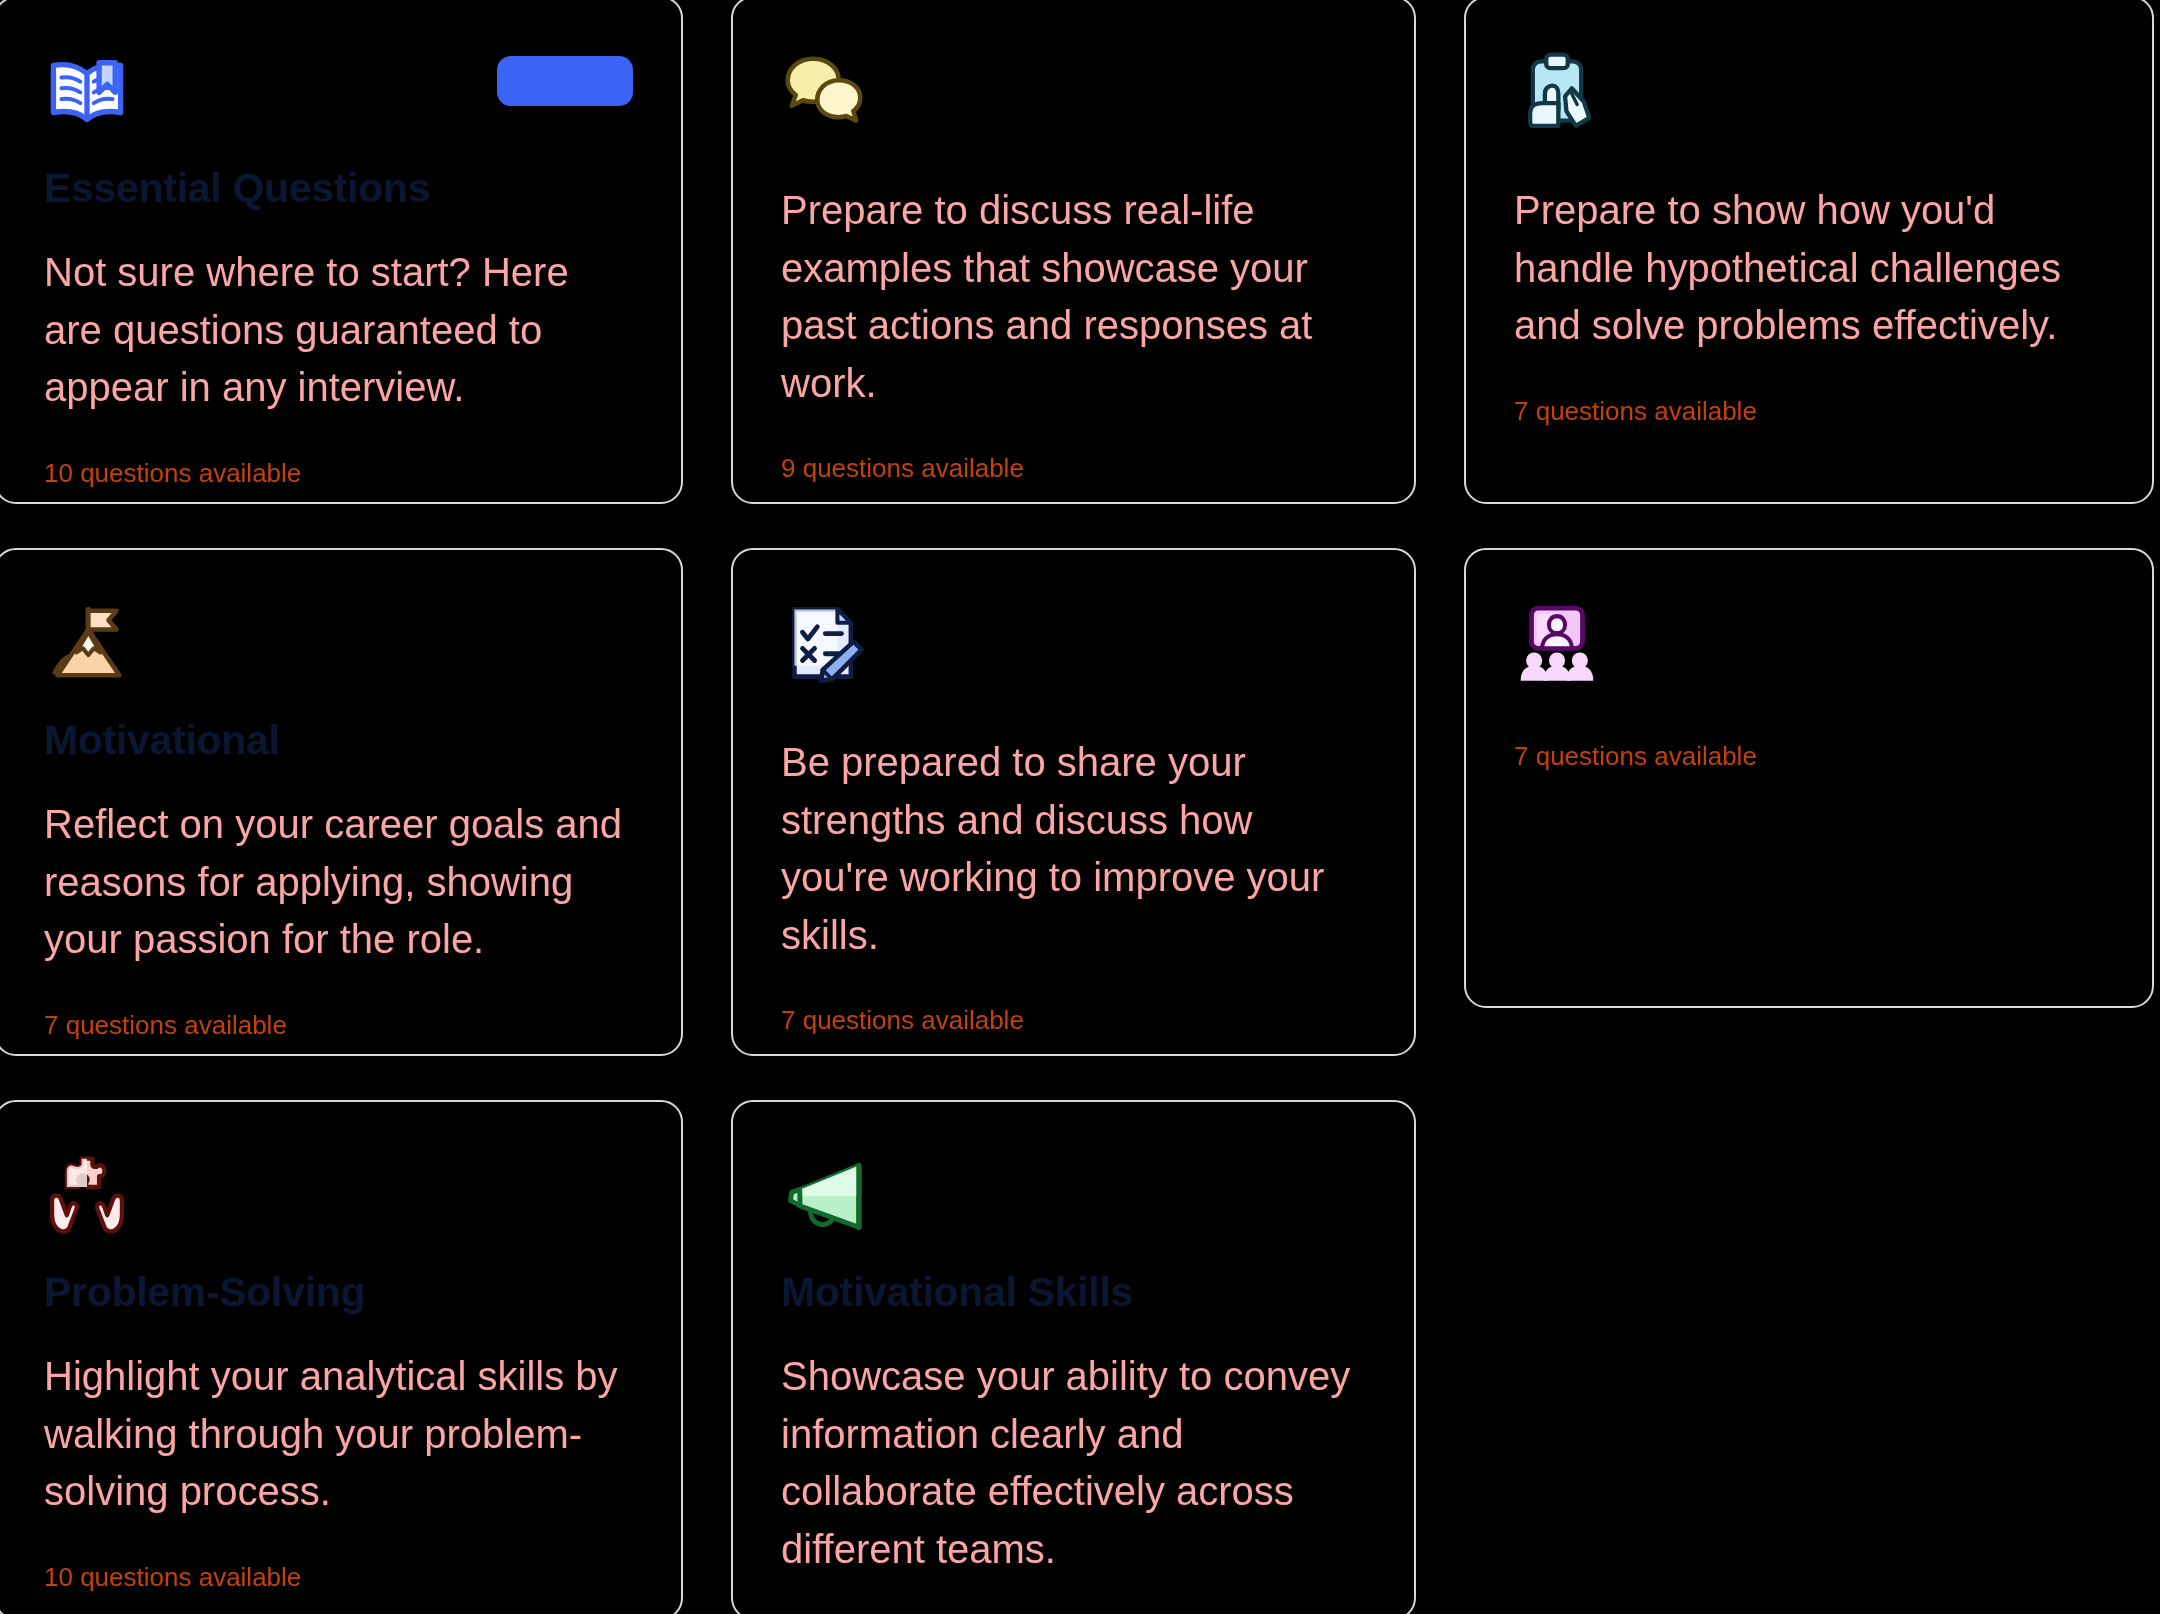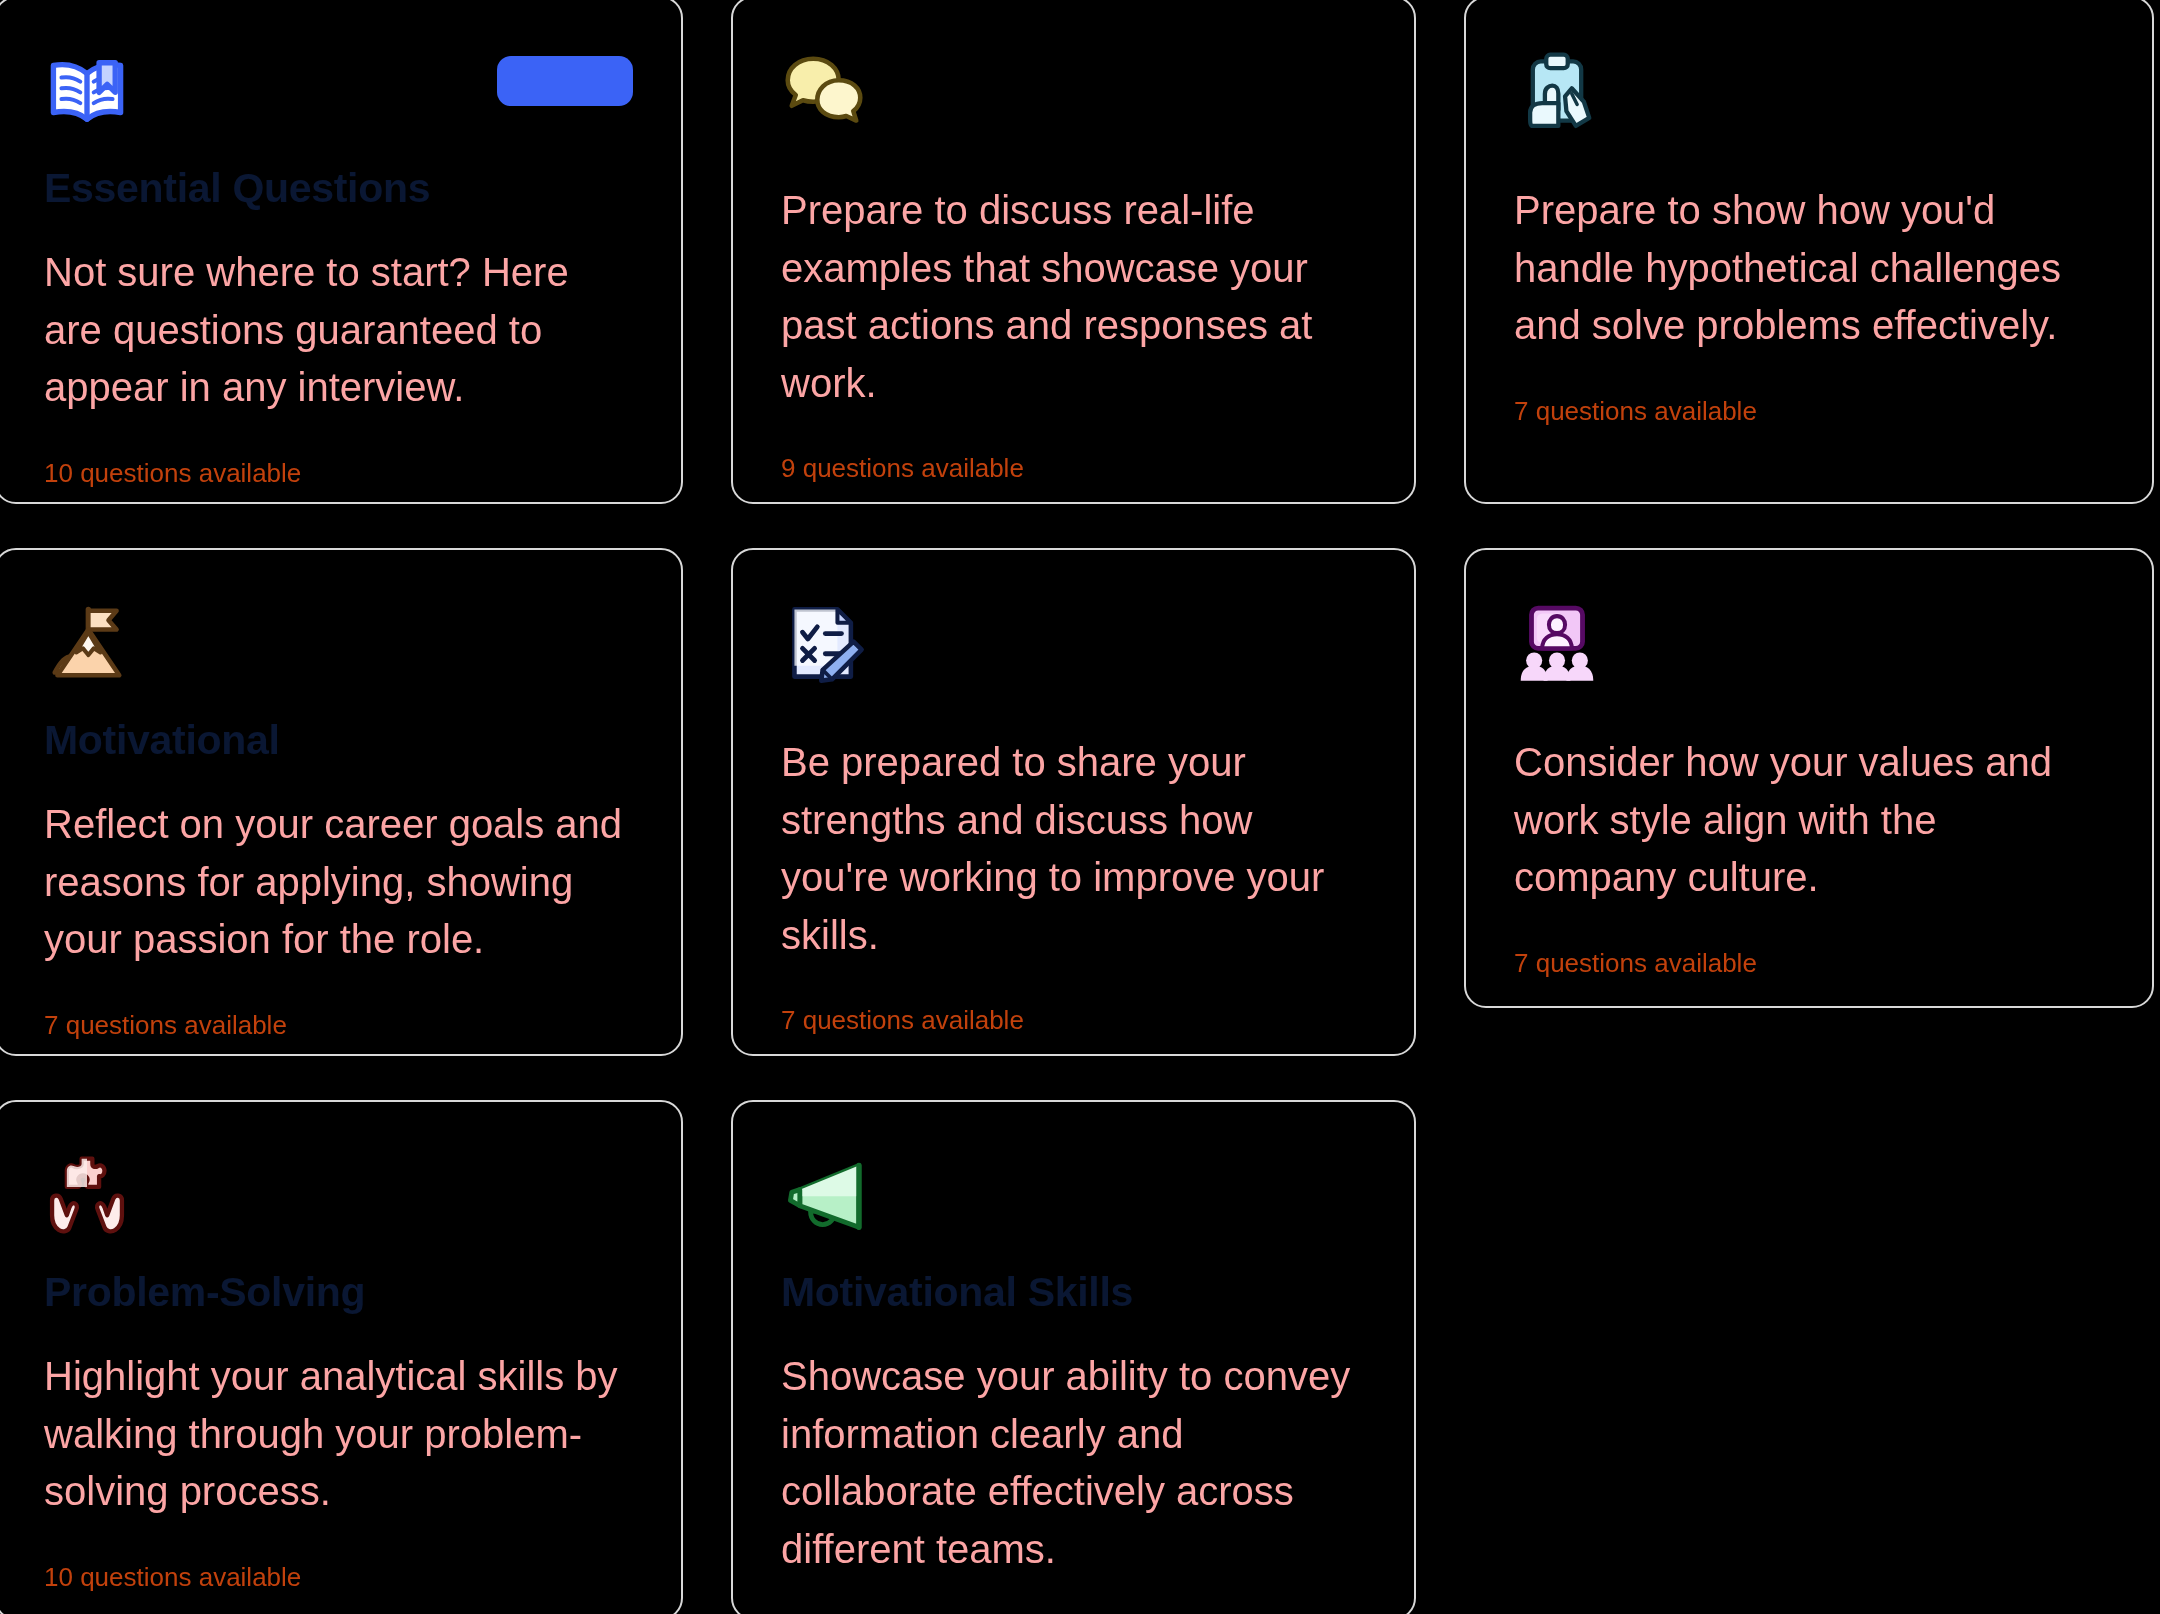--- a/index.html
+++ b/index.html
@@ -203,21 +203,20 @@
             <circle cx="15" cy="45" r="6"></circle>
             <path d="M5 60 C5 52 9.5 49 15 49 C20.5 49 25 52 25 60 Z"></path>
             <circle cx="32" cy="45" r="6"></circle>
             <path d="M22 60 C22 52 26.5 49 32 49 C37.5 49 42 52 42 60 Z"></path>
             <circle cx="49" cy="45" r="6"></circle>
             <path d="M39 60 C39 52 43.5 49 49 49 C54.5 49 59 52 59 60 Z"></path>
           </g>
         </svg>
       </span>
     </div>
-    <div class="card-desc">Consider how your values and work style align with the company culture.</div>
     <div class="card-count">7 questions available</div>
   </div>
 
   <div class="card col-0 row-2">
     <div class="card-head">
       <span class="icon-wrap">
         <svg viewBox="0 0 64 64">
           <path d="M28 5 L36 5 L36 9 C36 11.5 38.5 11.5 40 10.5 C42.5 9 45 11 45 14 C45 17 43 18.5 41 18 L41 26 L33 26 C31 26 31 23.5 32 22 C33.2 20 31.5 17.5 29 17.5 C26.5 17.5 24.8 20 26 22 C27 23.5 27 26 25 26 L17 26 L17 14 C17 11 19.5 9 22 10.5 C23.5 11.5 28 11.5 28 9 Z" fill="#fbd0ce" stroke="#5e100e" stroke-width="3.2" stroke-linejoin="round"></path>
           <path d="M17 26 L17 14 C17 11 19.5 9 22 10.5 C23.5 11.5 28 11.5 28 9 L28 5 L32 5 L32 26 Z" fill="#fdecea" opacity="0.85"></path>
           <path d="M6 36 C6 32 11 31 12.5 35 L17 47 L19 41 C21 36 26 38 24 43 L19 56 C18 59 14 60 11 58 C8 56 6 52 6 47 Z" fill="#fdeceb" stroke="#5e100e" stroke-width="3.2" stroke-linejoin="round"></path>

